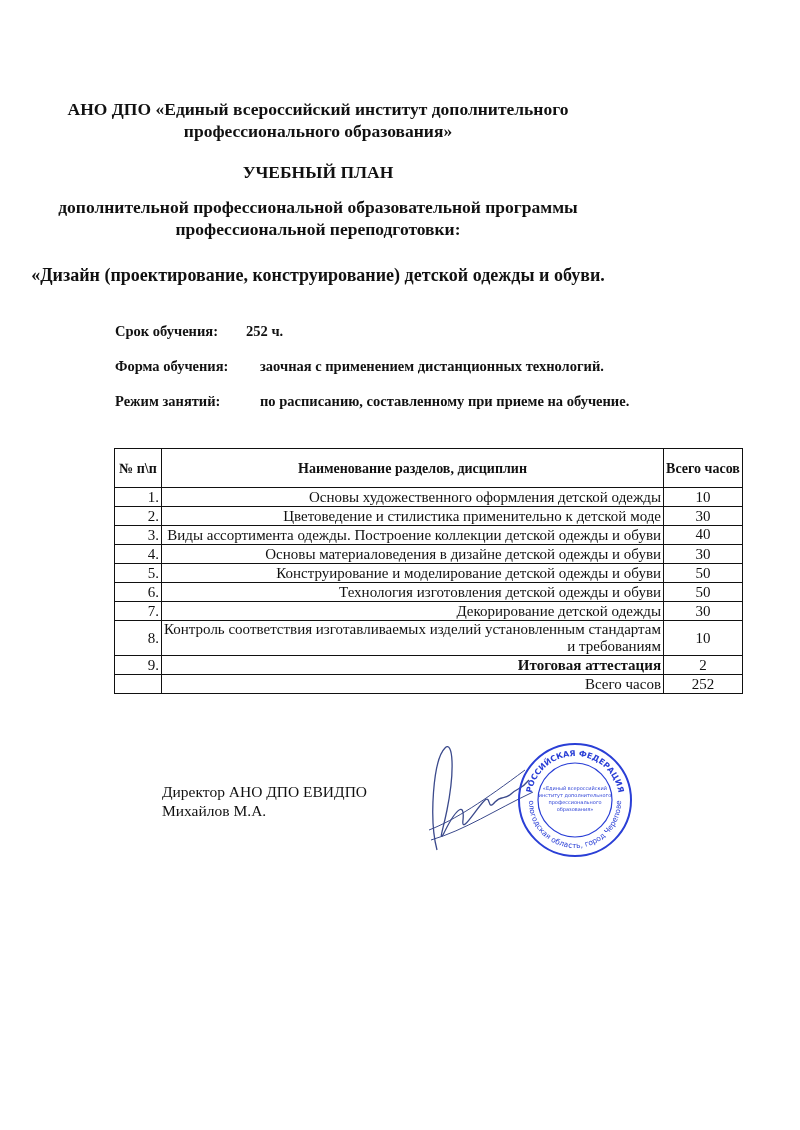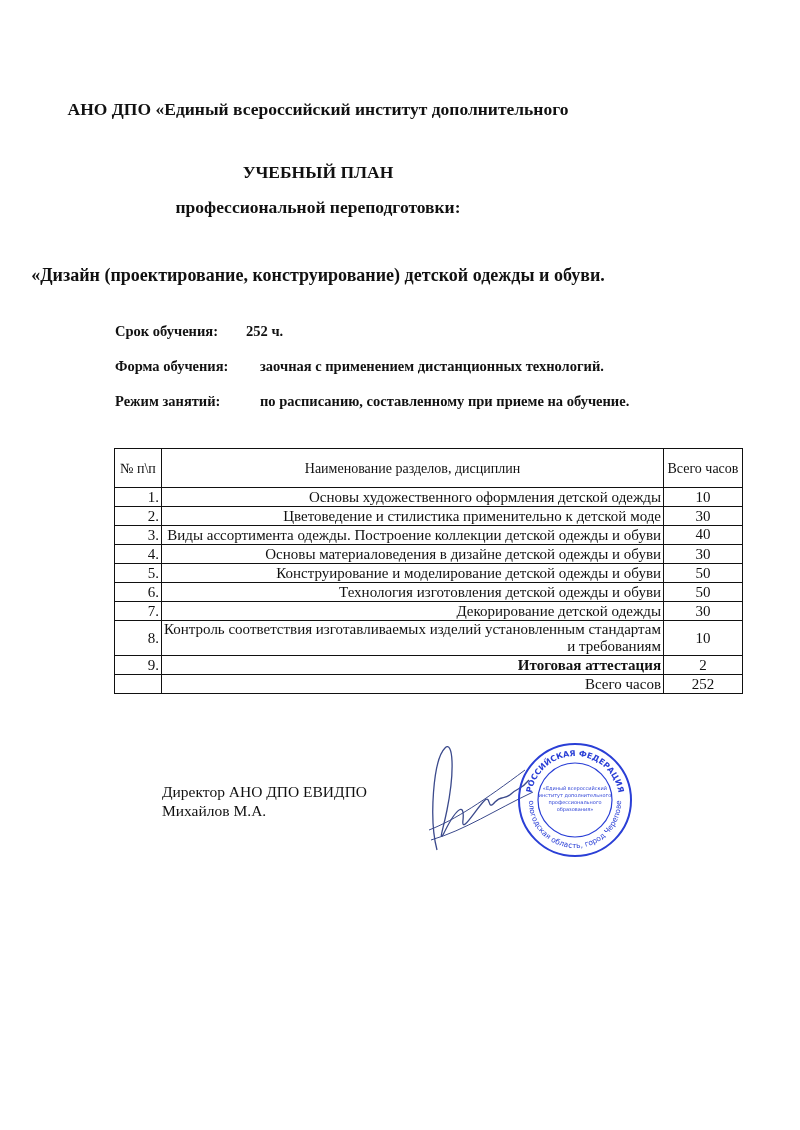--- a/index.html
+++ b/index.html
@@ -7,38 +7,40 @@
   .hdr { position:absolute; left:0; width:636px; text-align:center; font-weight:bold; font-size:17.5px; line-height:22px; }
   .h1 { top:98px; }
   .h2 { top:161px; }
   .h3 { top:196px; }
   .h4 { top:264px; font-size:18px; }
   .meta { position:absolute; left:115px; font-weight:bold; font-size:14.5px; }
   .meta .lbl { position:absolute; left:0; white-space:nowrap; }
   .meta .val { position:absolute; white-space:nowrap; }
   table.plan { position:absolute; left:114px; top:448px; width:629px; border-collapse:collapse; font-size:15px; }
   table.plan td, table.plan th { border:1.5px solid #111; padding:0 2px; line-height:17px; vertical-align:middle; }
-  table.plan th { font-weight:normal; font-size:14px; height:38px; }
+  table.plan th { font-weight:bold; font-size:14px; height:38px; }
   td.num { width:42px; text-align:right; padding-right:6px; }
   td.name { text-align:right; }
   td.hrs { width:74px; text-align:center; }
   tr.r { height:19px; }
   tr.bold td.name { font-weight:bold; }
   .sign { position:absolute; left:162px; top:782px; font-size:15.5px; line-height:19px; }
   .stamp { position:absolute; left:515px; top:740px; }
   .signature { position:absolute; left:425px; top:740px; }
 </style>
 </head>
 <body>
 
 <div class="hdr h1">
   <div>АНО ДПО «Единый всероссийский институт дополнительного</div>
+  <div>профессионального образования»</div>
 </div>
 <div class="hdr h2">УЧЕБНЫЙ ПЛАН</div>
 <div class="hdr h3">
+  <div>дополнительной профессиональной образовательной программы</div>
   <div>профессиональной переподготовки:</div>
 </div>
 <div class="hdr h4">
   <div>«Дизайн (проектирование, конструирование) детской одежды и обуви.</div>
 </div>
 
 <div class="meta" style="top:323px;">
   <span class="lbl">Срок обучения:</span>
   <span class="val" style="left:131px;">252 ч.</span>
 </div>

